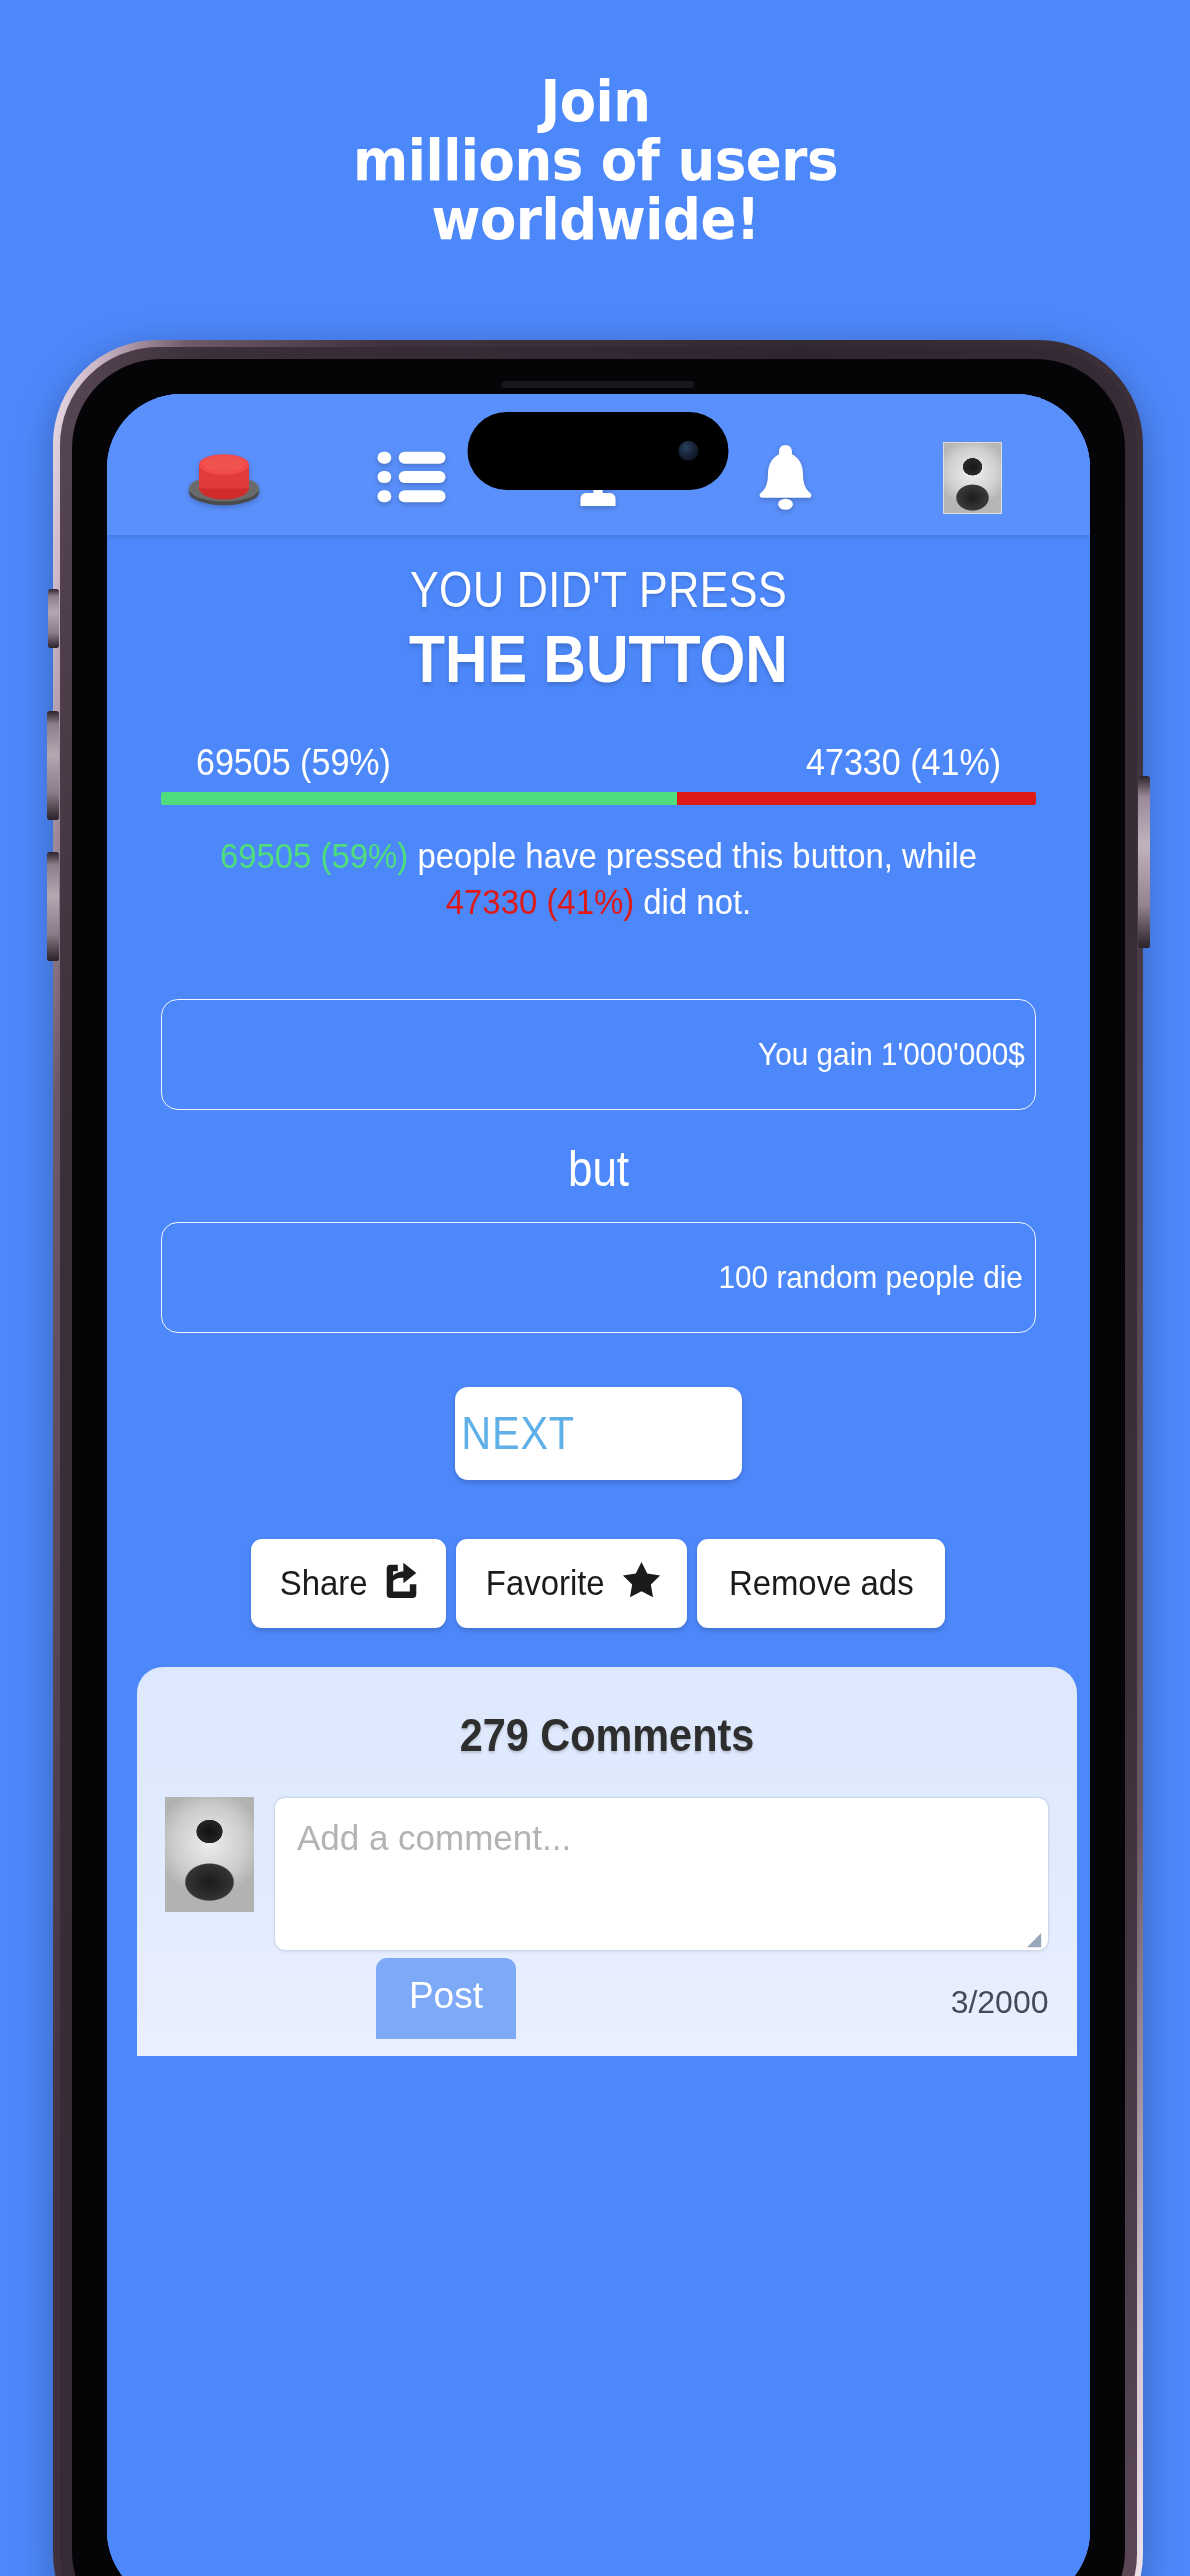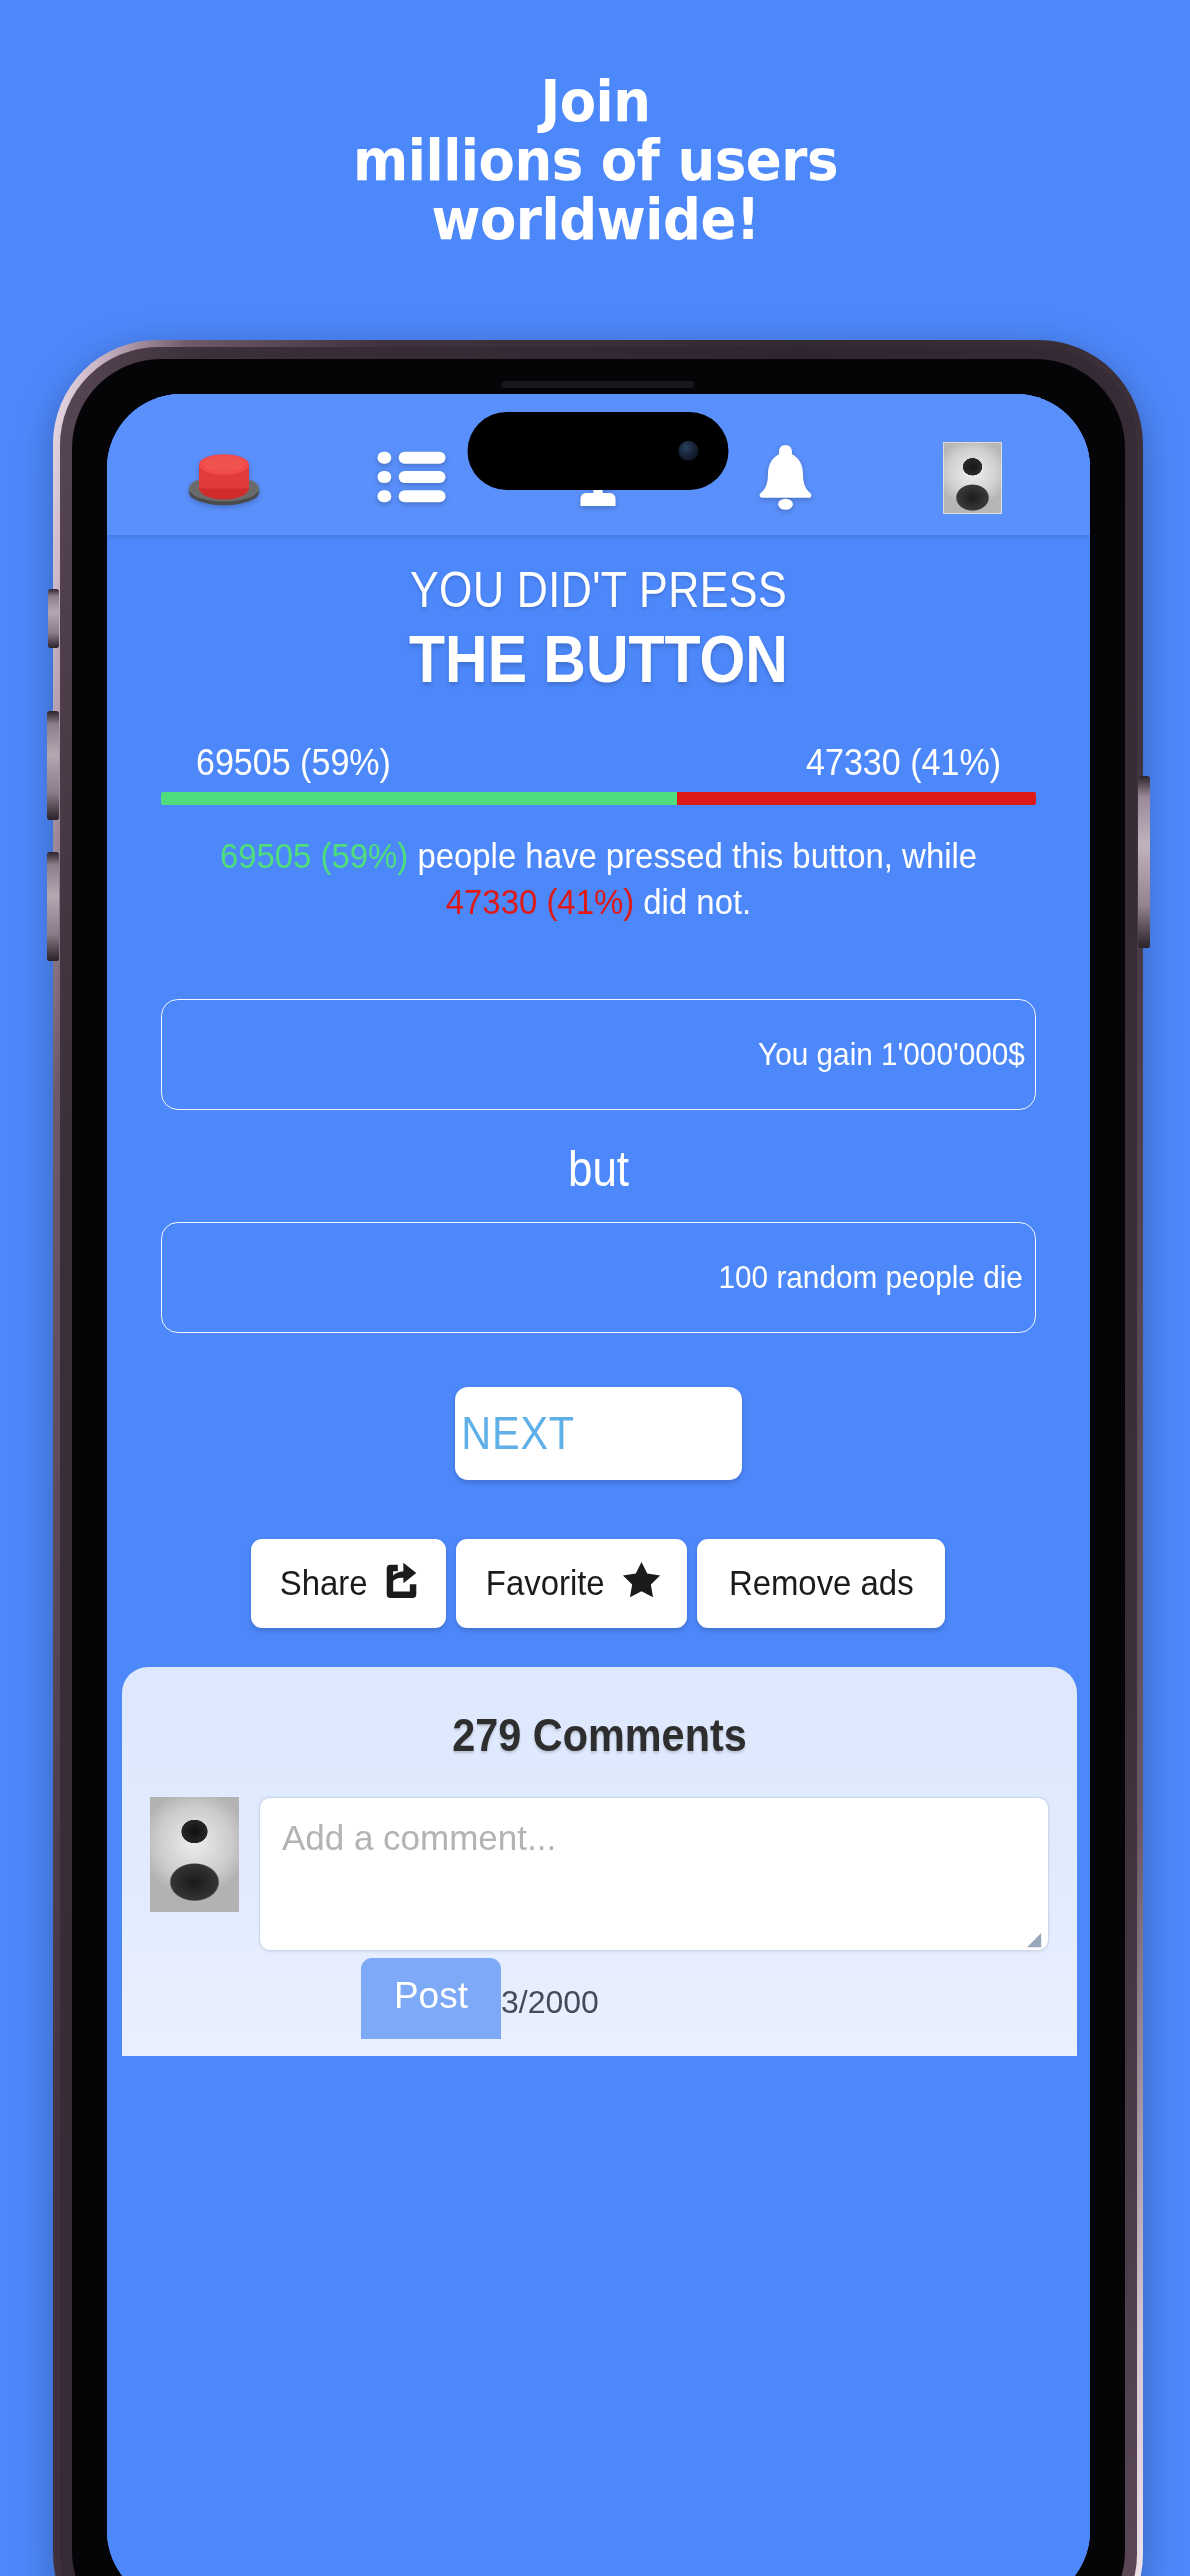--- a/index.html
+++ b/index.html
@@ -279,21 +279,21 @@
     justify-content: center;
     gap: 13px;
     color: #1b1b1b;
     font-size: 35px;
     box-shadow: 0 2.8px 5.6px rgba(0,0,0,0.16);
   }
   .action-btn .lbl { transform: scaleX(0.94); display: inline-block; }
 
   
   .comments {
-    margin: 39px 13px 0 15px;
+    margin: 39px 13px 0 30px;
     background: linear-gradient(180deg, #dde8fd 0%, #e3ecfe 60%, #e9f0ff 100%);
     border-radius: 26px 26px 0 0;
     padding: 41px 28px 0 28px;
     min-height: 389px;
   }
   .comments-title {
     text-align: center;
     color: #2e2e2e;
     font-size: 46px;
     font-weight: bold;
@@ -334,21 +334,21 @@
     bottom: 3.7px;
     width: 15px;
     height: 15px;
     color: #9aa6ba;
     font-size: 18.5px;
     line-height: 15px;
   }
   .compose-meta {
     display: flex;
     align-items: flex-start;
-    justify-content: flex-start;
+    justify-content: space-between;
     margin-top: 7.4px;
   }
   .post-btn {
     margin-left: 102px;
     background: #7da9f7;
     color: #ffffff;
     border-radius: 11px 11px 0 0;
     font-size: 37px;
     padding: 16.7px 33px 22px 33px;
   }

